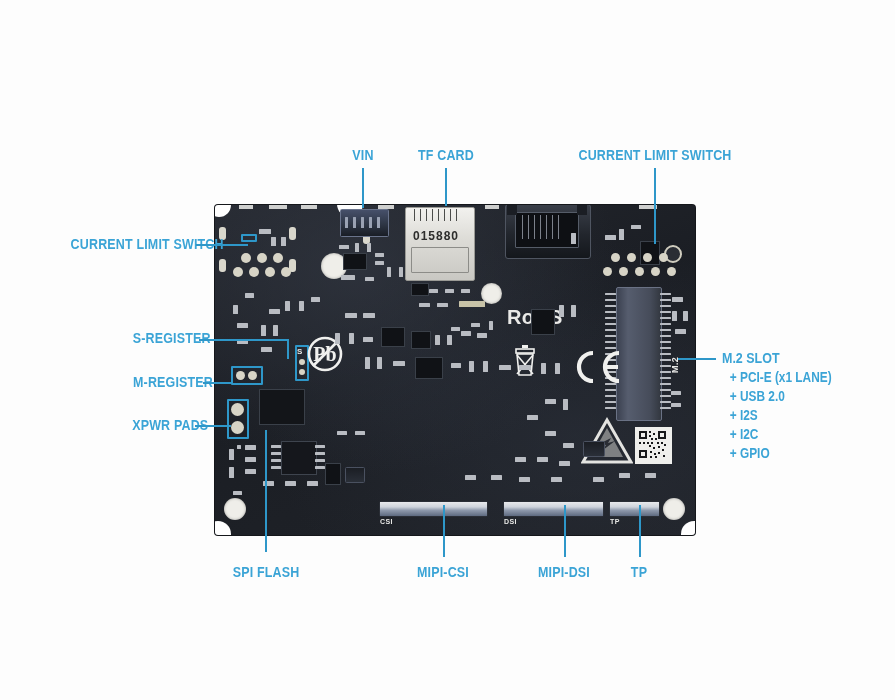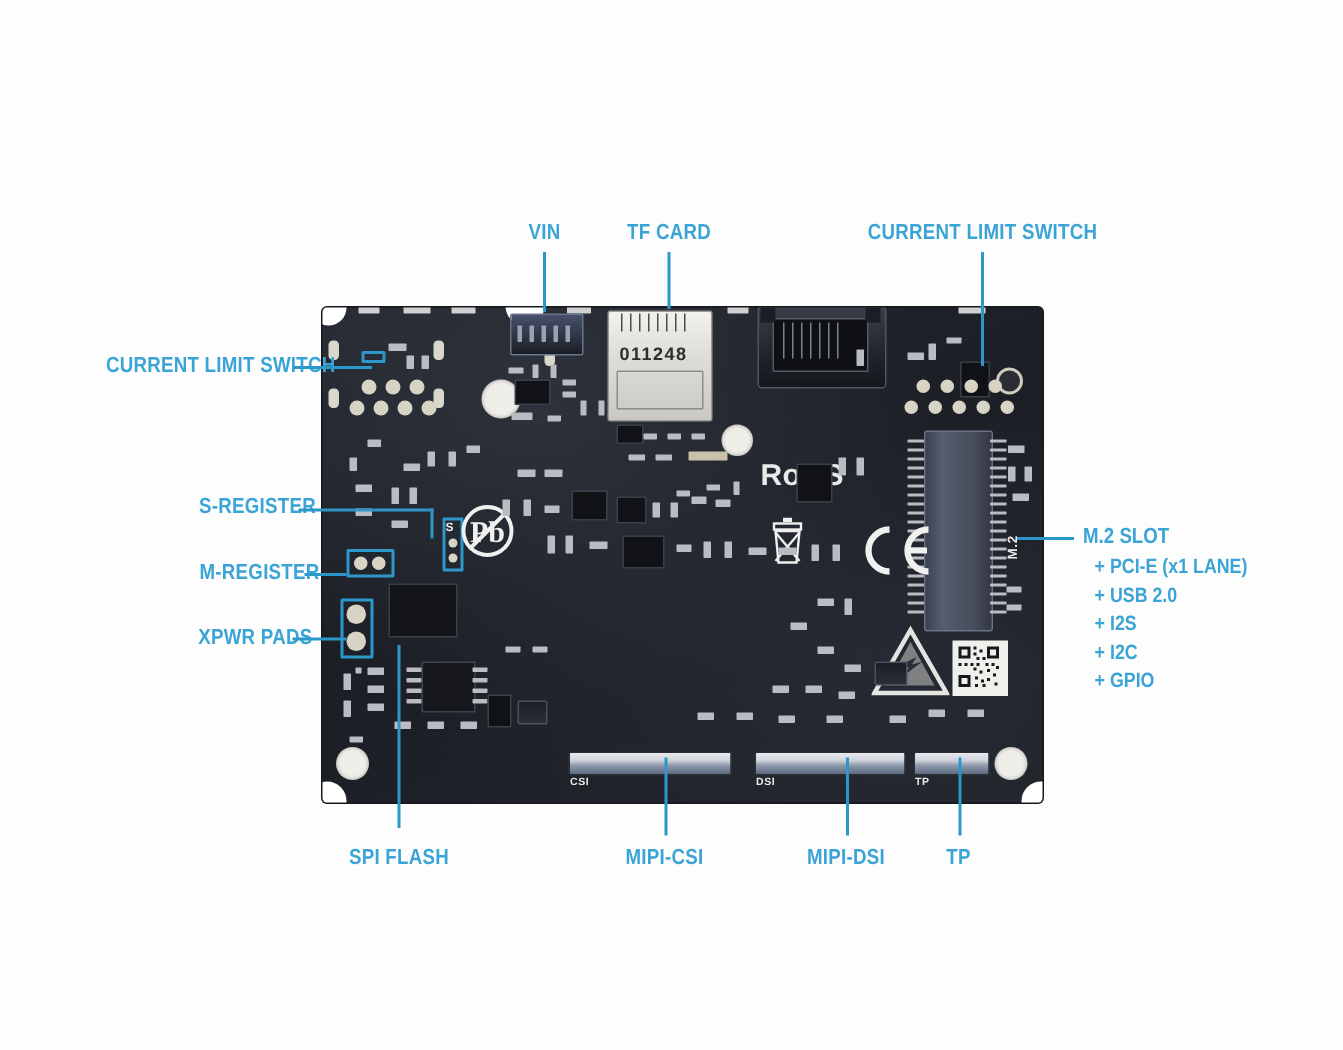--- a/index.html
+++ b/index.html
@@ -234,21 +234,21 @@
     <div style="position:absolute; left:198px; top:4px; width:52px; height:12px;">
       <div class="finger" style="left:1px;  top:0; height:12px; background:#4b4c4a;"></div>
       <div class="finger" style="left:7px;  top:0; height:12px; background:#4b4c4a;"></div>
       <div class="finger" style="left:13px; top:0; height:12px; background:#4b4c4a;"></div>
       <div class="finger" style="left:19px; top:0; height:12px; background:#4b4c4a;"></div>
       <div class="finger" style="left:25px; top:0; height:12px; background:#4b4c4a;"></div>
       <div class="finger" style="left:31px; top:0; height:12px; background:#4b4c4a;"></div>
       <div class="finger" style="left:37px; top:0; height:12px; background:#4b4c4a;"></div>
       <div class="finger" style="left:43px; top:0; height:12px; background:#4b4c4a;"></div>
     </div>
-    <div class="silk small" style="left:198px; top:24px; color:#2d2d2c; font-size:12px; letter-spacing:1px;">011248</div>
+    <div class="silk small" style="left:198px; top:24px; color:#2d2d2c; font-size:12px; letter-spacing:1px;">015880</div>
     <div style="position:absolute; left:196px; top:42px; width:56px; height:24px; border:1.5px solid #8c8c88; border-radius:1px;"></div>
 
     <div class="sata" style="left:290px; top:-1px; width:84px; height:53px;"></div>
     <div style="position:absolute; left:300px; top:7px; width:62px; height:34px; background:#0e1014; border:1px solid #555c68; border-radius:1px;"></div>
     <div style="position:absolute; left:306px; top:10px; width:46px; height:24px;">
       <div class="finger" style="left:1px;  top:0; height:24px; background:#7c818b;"></div>
       <div class="finger" style="left:7px;  top:0; height:24px; background:#7c818b;"></div>
       <div class="finger" style="left:13px; top:0; height:24px; background:#7c818b;"></div>
       <div class="finger" style="left:19px; top:0; height:24px; background:#7c818b;"></div>
       <div class="finger" style="left:25px; top:0; height:24px; background:#7c818b;"></div>

